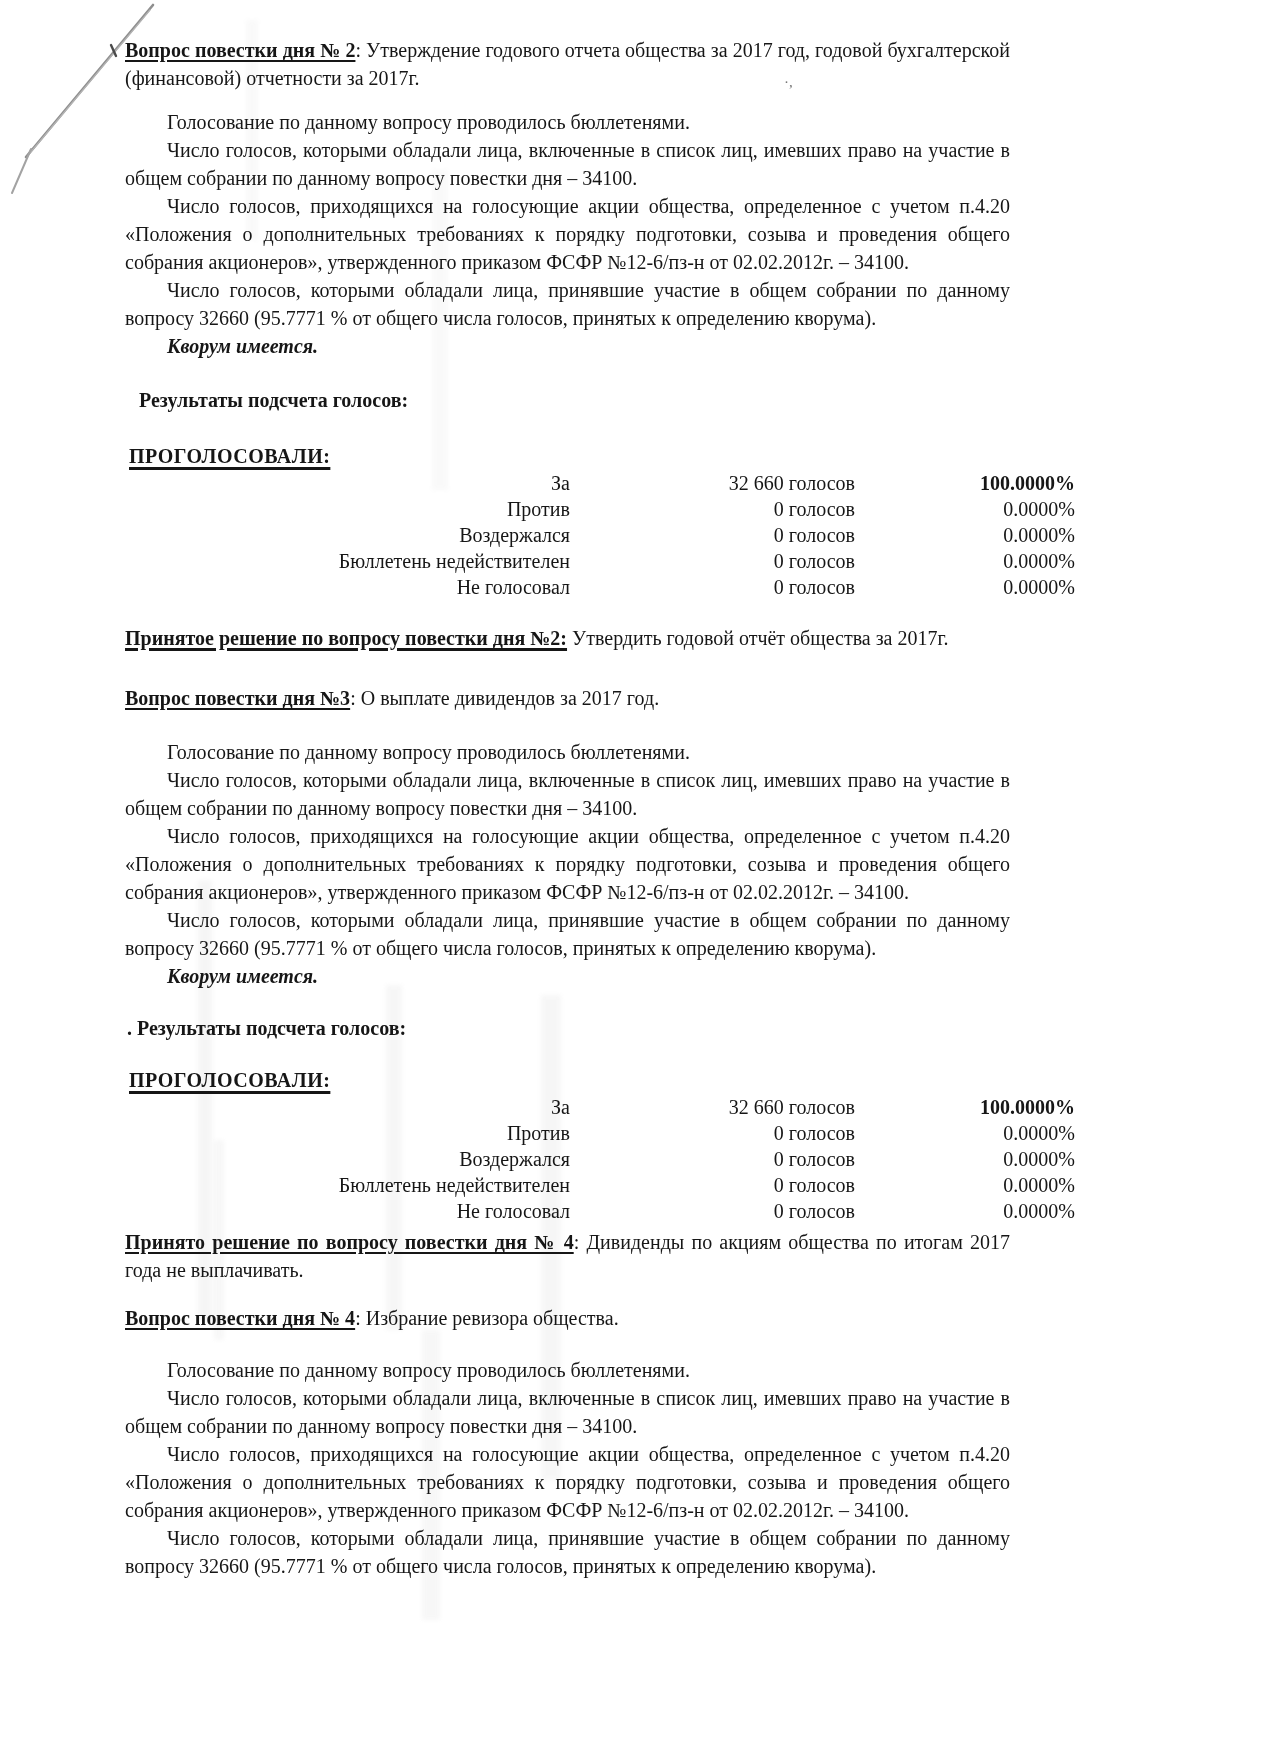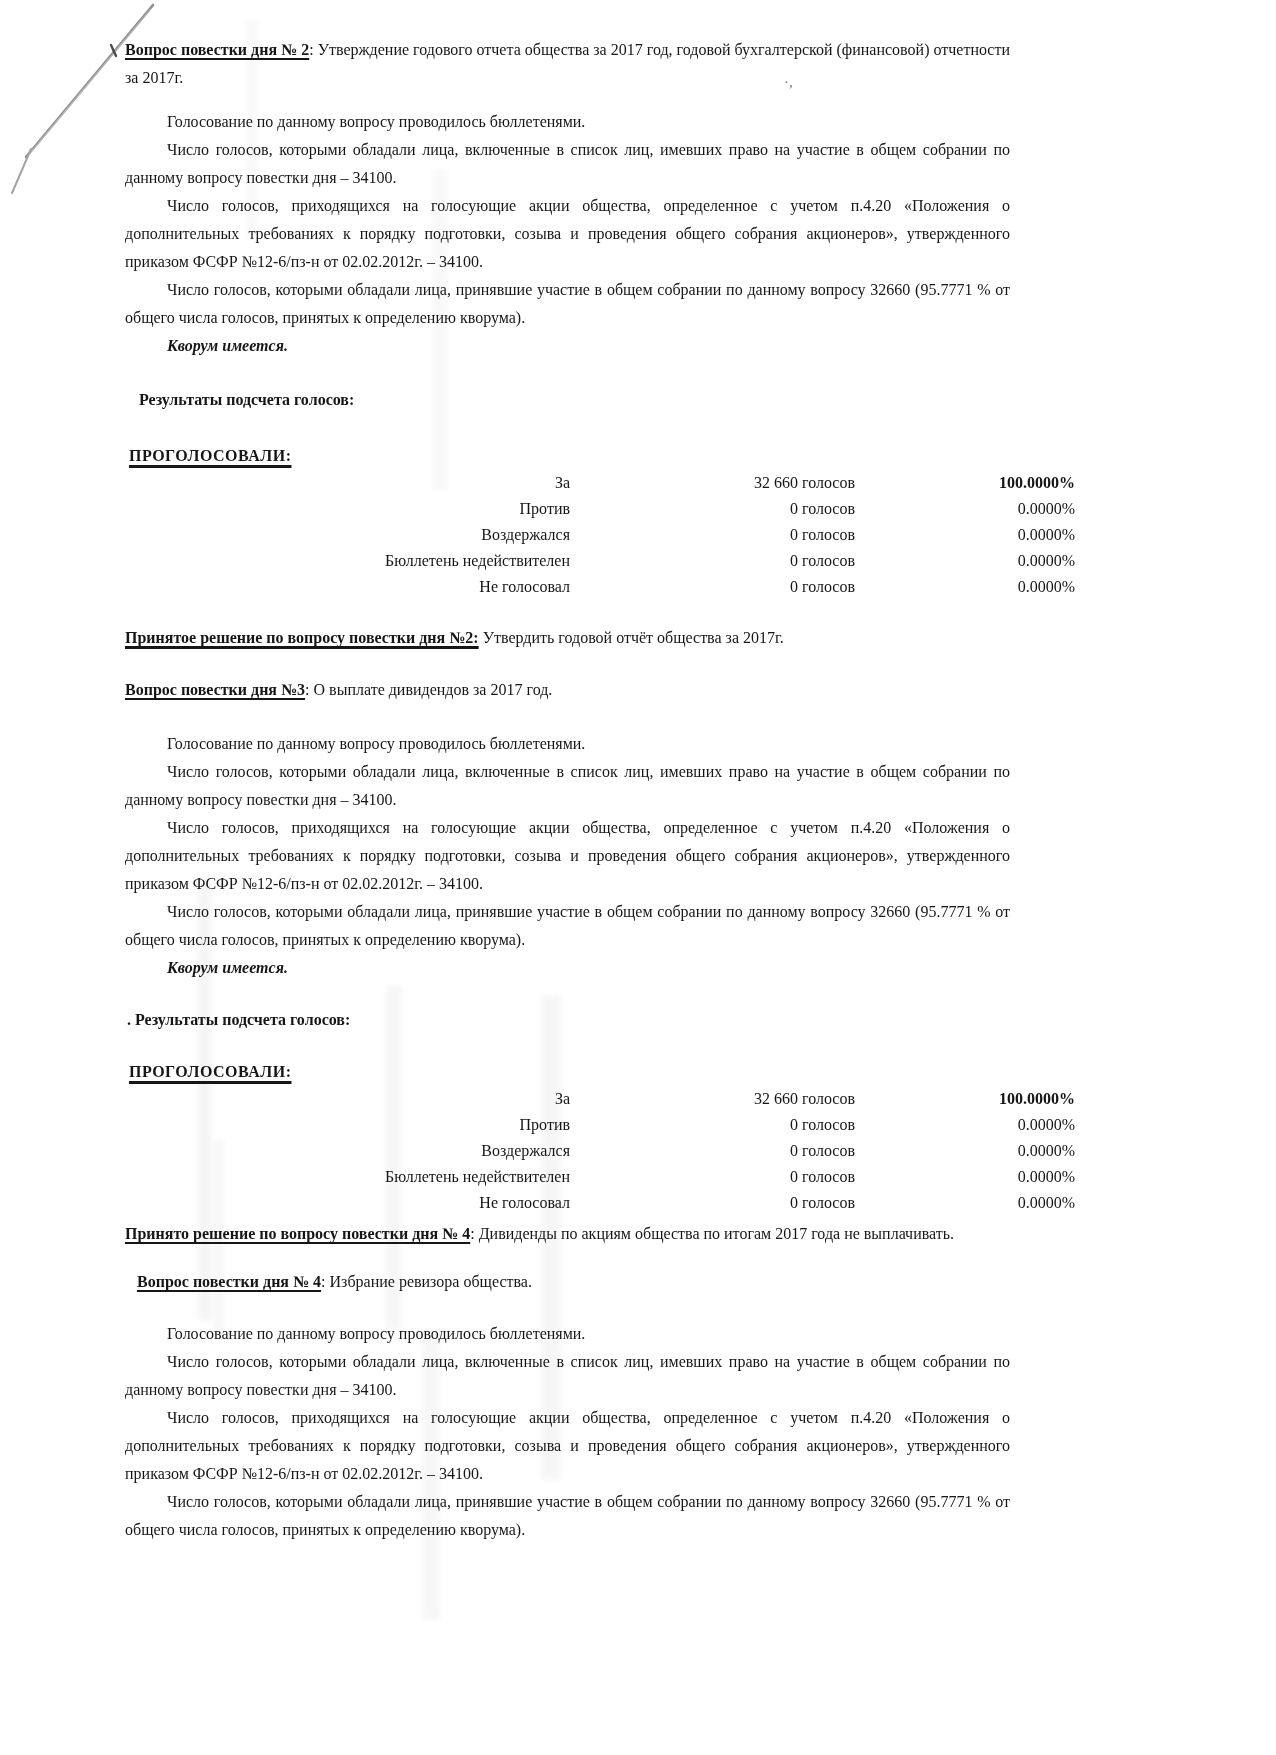--- a/index.html
+++ b/index.html
@@ -10,21 +10,21 @@
     margin: 0 auto;
     background: #ffffff;
     font-family: "Liberation Serif", "DejaVu Serif", serif;
     color: #161616;
     overflow: hidden;
   }
   .content {
     position: relative;
     padding: 36px 0 0 125px;
     width: 885px;
-    font-size: 16px;
+    font-size: 20px;
     line-height: 28px;
   }
   .heading-block { text-align: justify; }
   .h-label {
     font-weight: bold;
     text-decoration: underline;
     text-decoration-thickness: 2px;
     text-underline-offset: 3px;
   }
   .q2-block { margin-bottom: 16px; }
@@ -56,23 +56,23 @@
     letter-spacing: 0.5px;
   }
   .vote-table { width: 950px; margin: 0; }
   .vote-row { display: flex; height: 26px; line-height: 26px; }
   .cell-option  { width: 445px; text-align: right; }
   .cell-votes   { width: 285px; text-align: right; }
   .cell-percent { width: 220px; text-align: right; }
   .vote-row.first .cell-percent { font-weight: bold; }
   .dec-bottom { margin-top: 24px; text-align: justify; }
   .dec-bottom .h-label { text-decoration-thickness: 2.5px; }
-  .q3-block { margin-top: 24px; margin-bottom: 26px; }
+  .q3-block { margin-top: 32px; margin-bottom: 26px; }
   .dec3-block { margin-top: 4px; text-align: justify; }
-  .q4-block { margin-top: 20px; margin-bottom: 24px; margin-left: 12px; }
+  .q4-block { margin-top: 20px; margin-bottom: 24px; }
 
   
   .artifact { position: absolute; pointer-events: none; }
   .streak {
     background: #9a9a9a;
     filter: blur(2px);
   }
   .corner-svg { position: absolute; left: 0; top: 0; pointer-events: none; }
   .speck {
     position: absolute;

